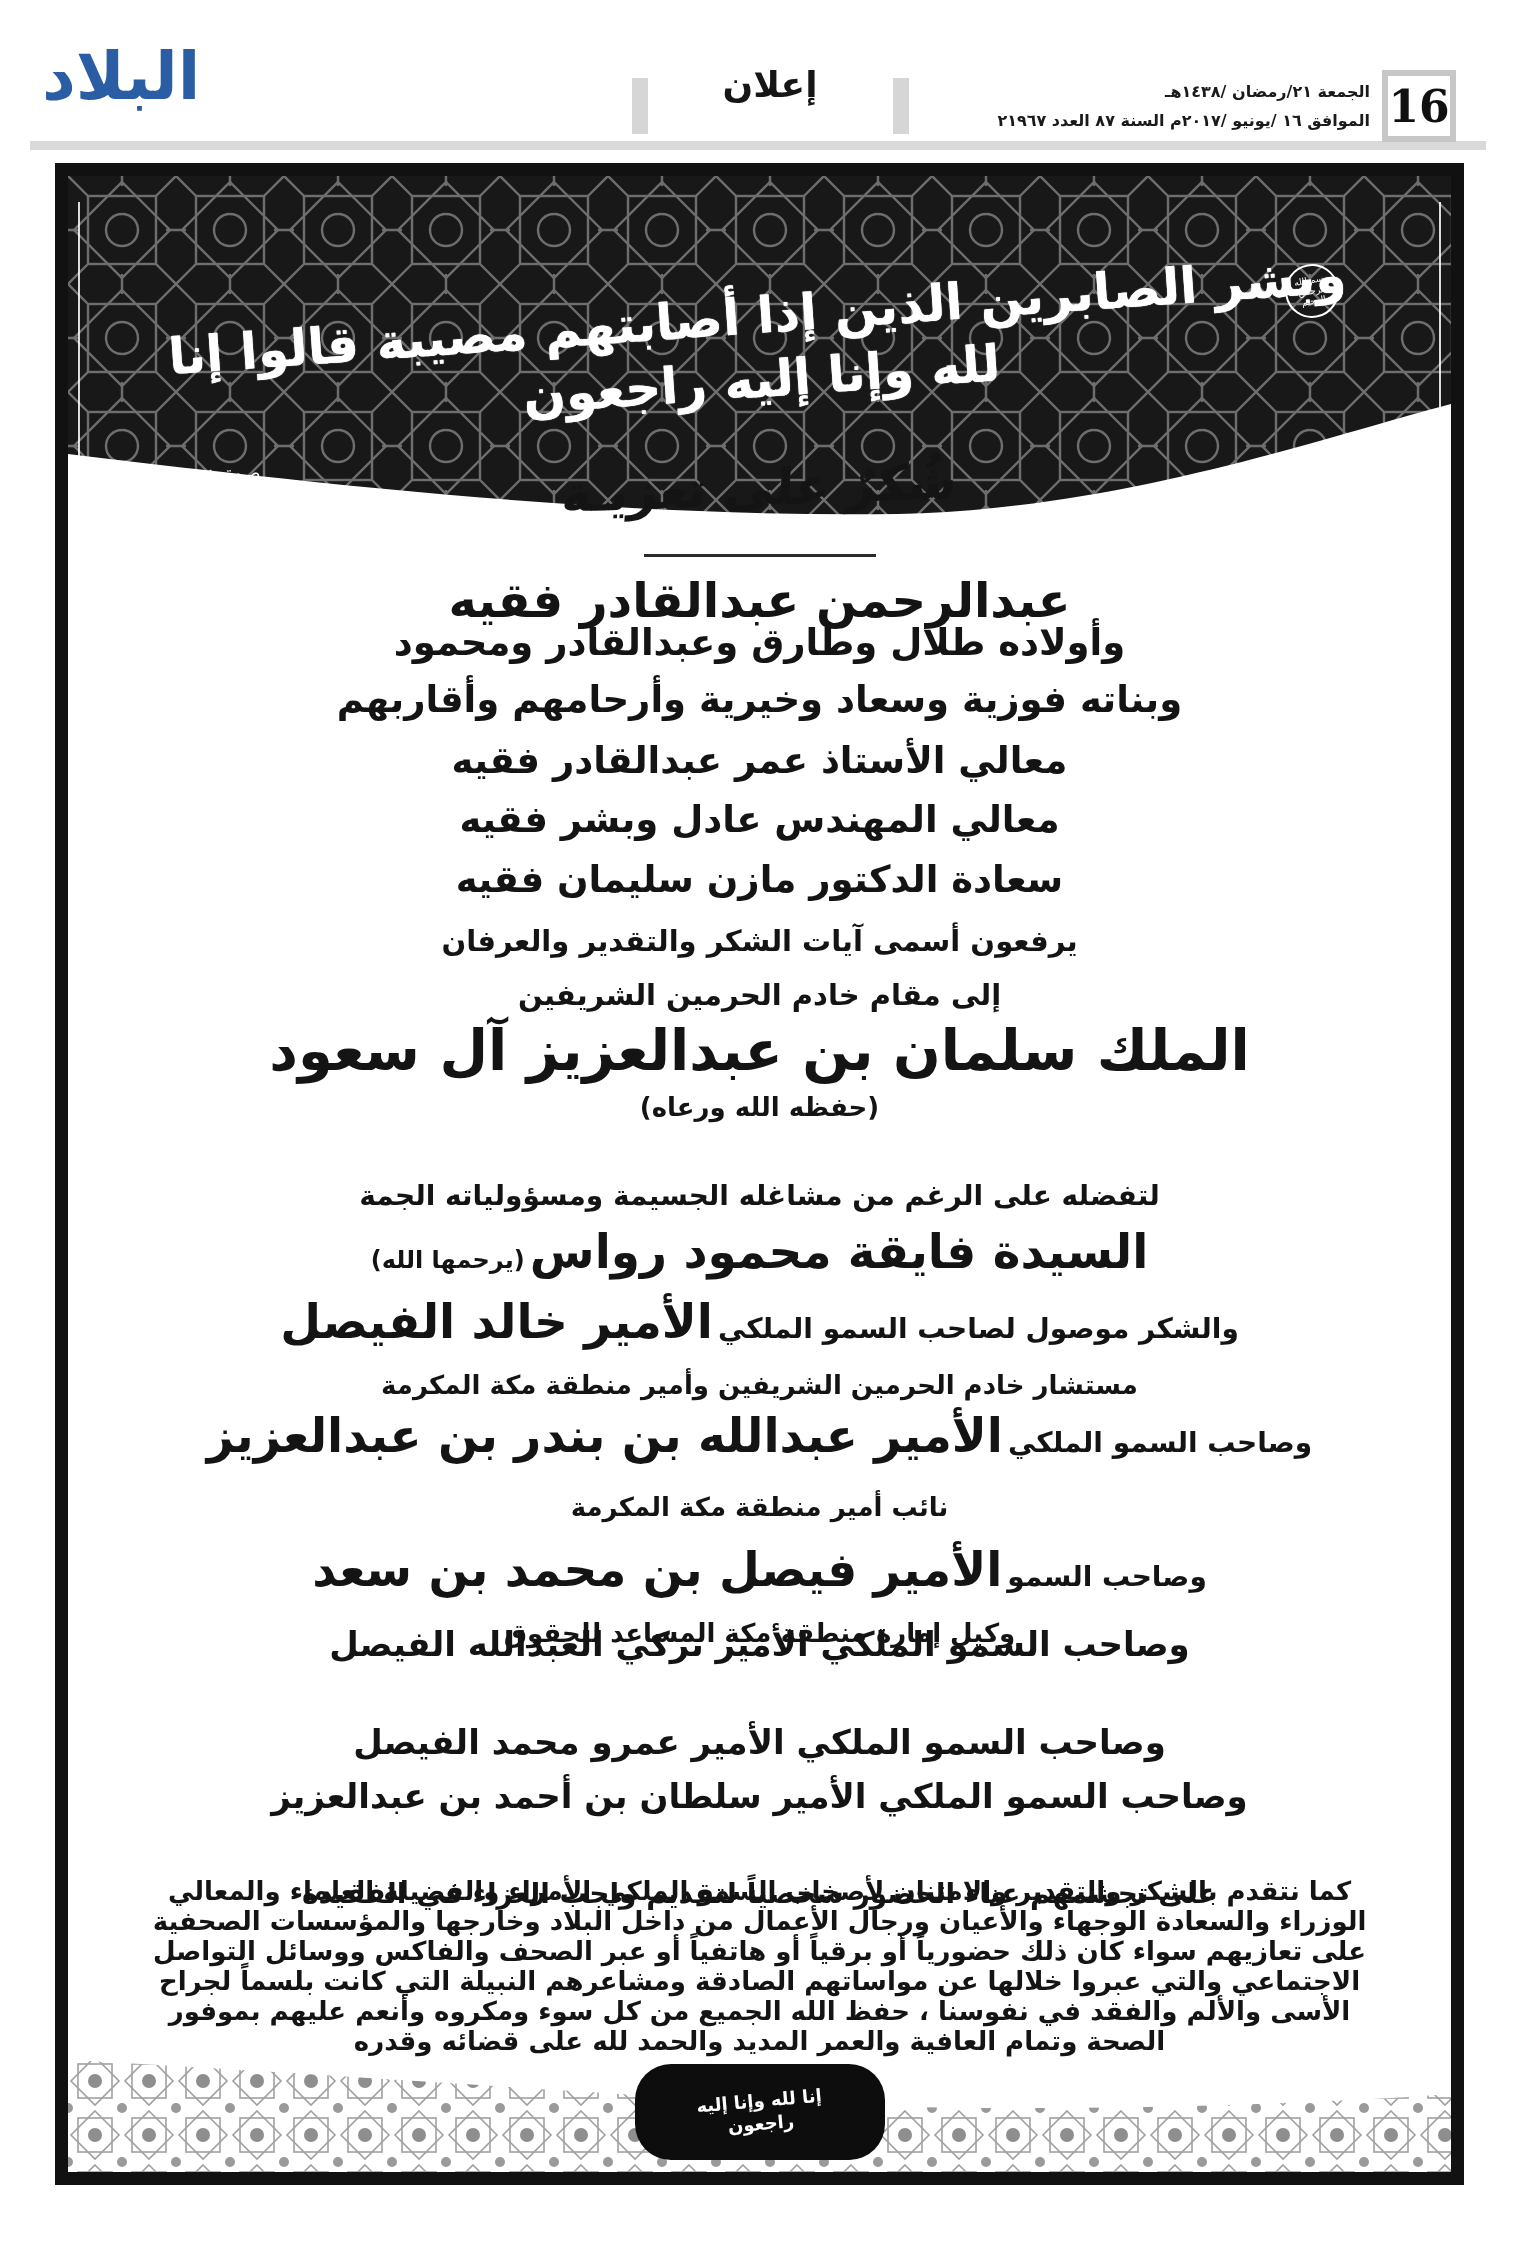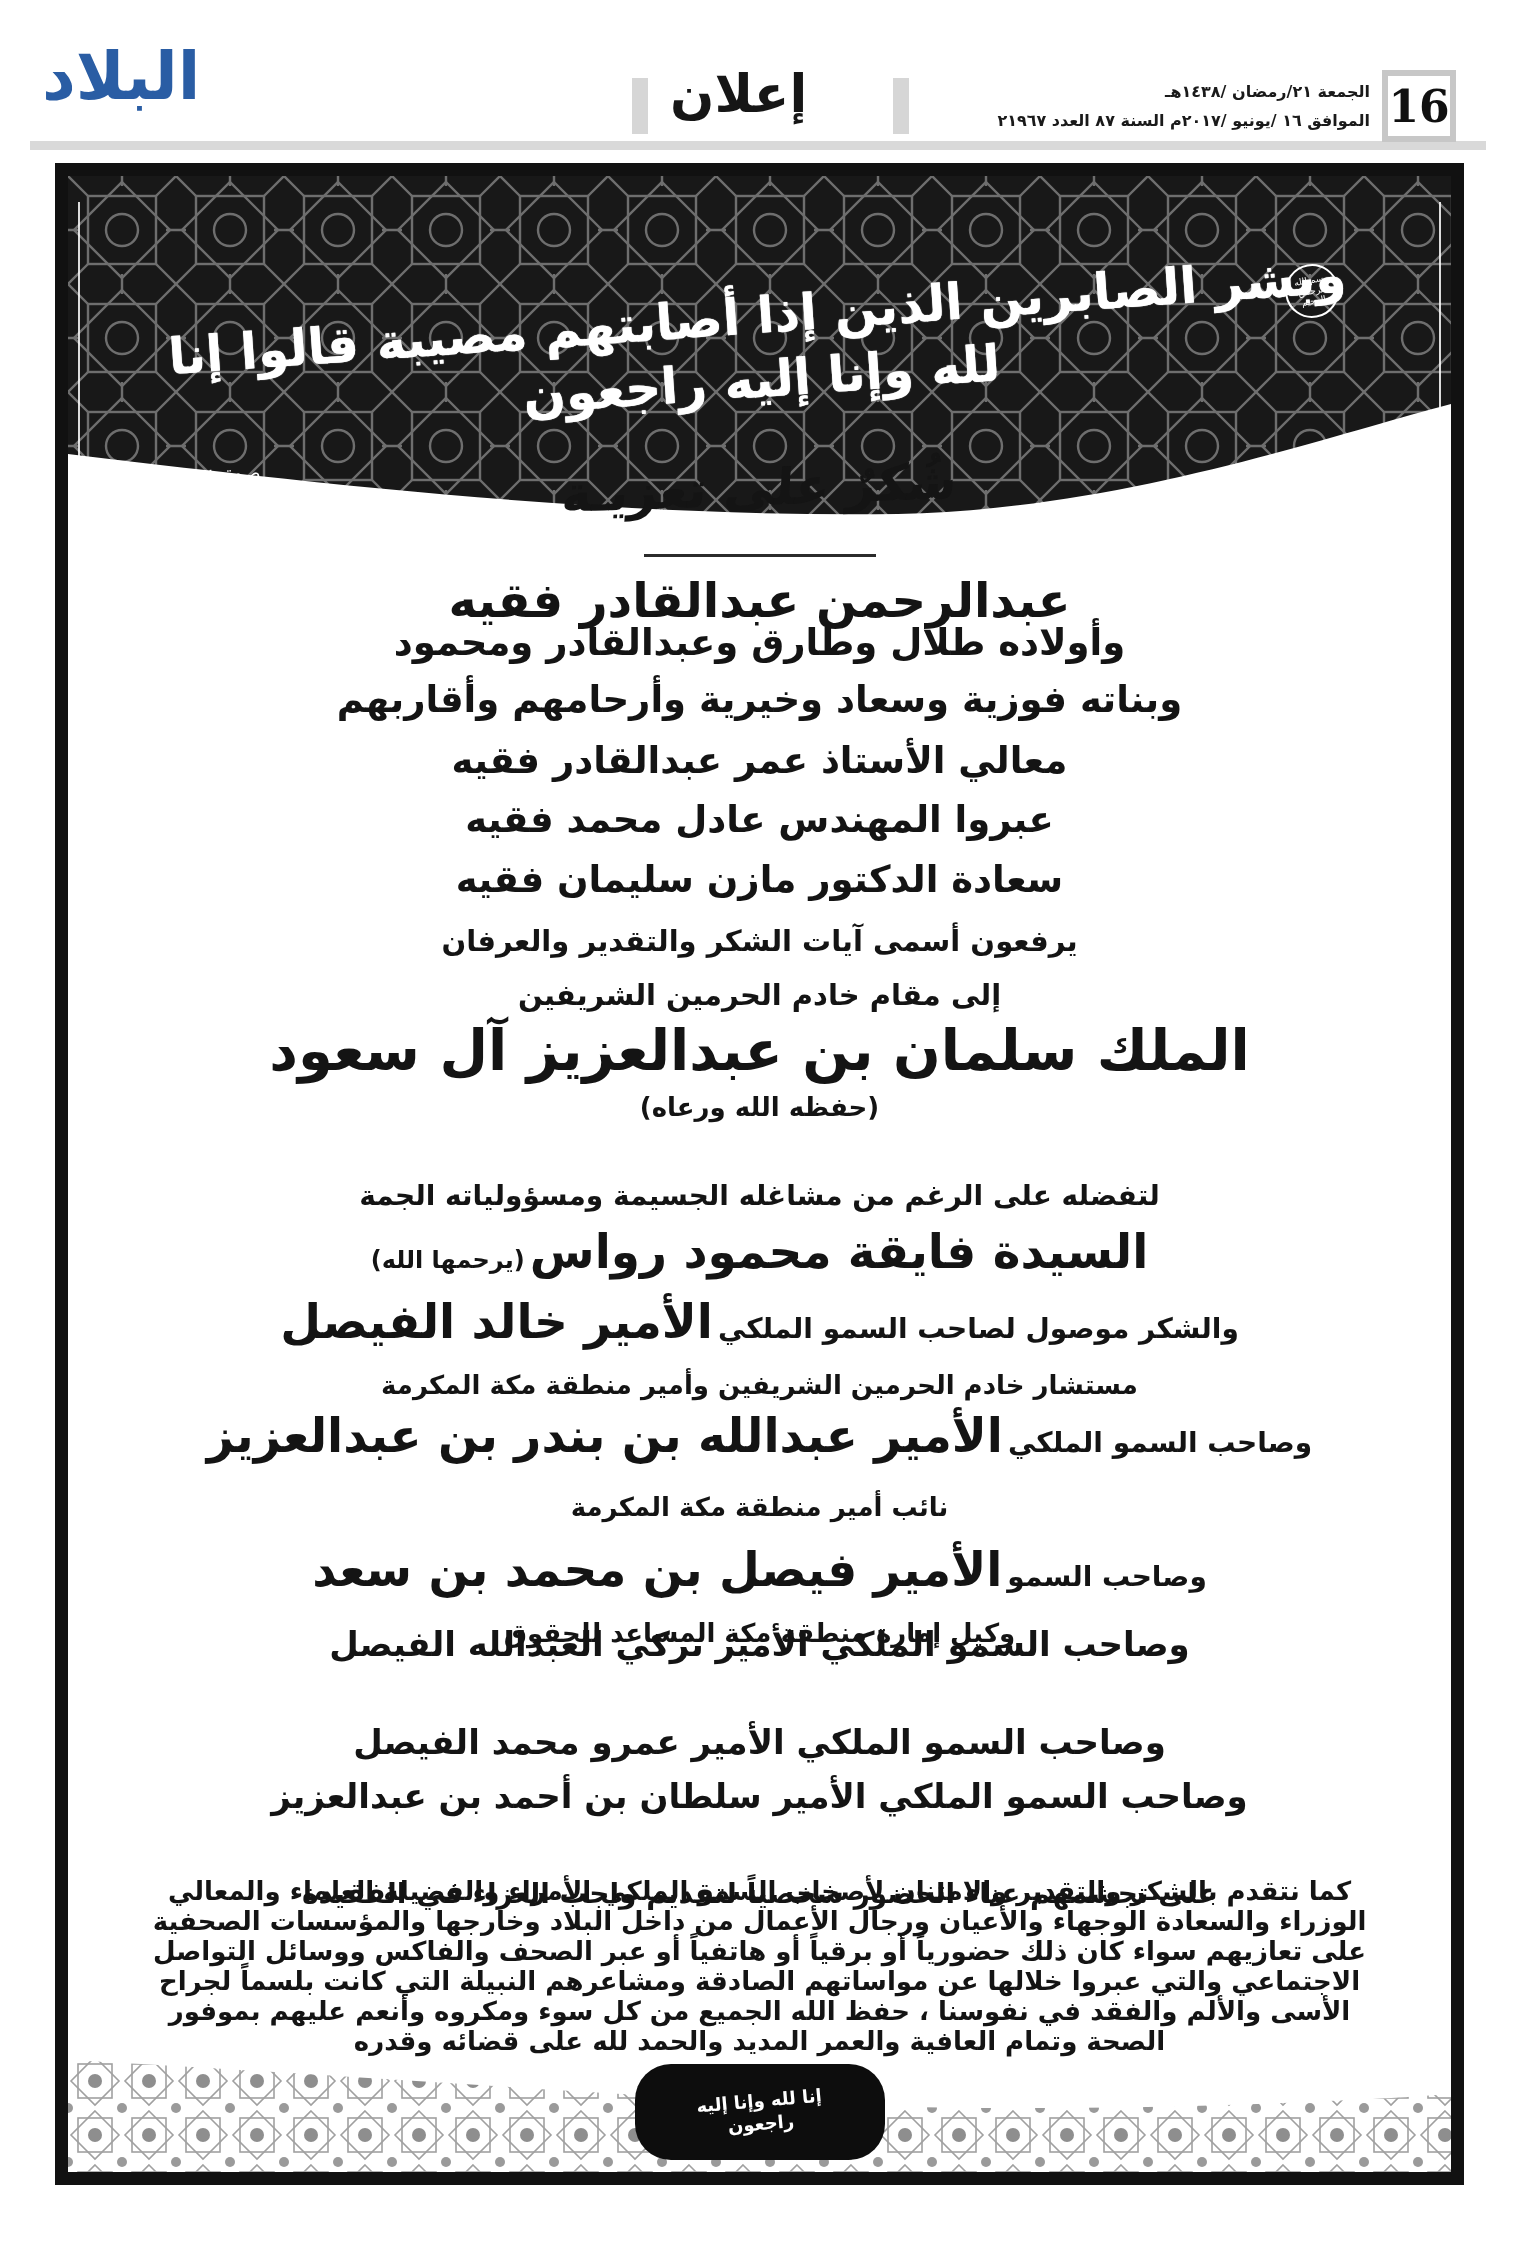--- a/index.html
+++ b/index.html
@@ -3,22 +3,22 @@
 <meta charset="utf-8">
 <style>
   html,body{margin:0;padding:0;background:#ffffff;}
   .page{position:relative;width:1516px;height:2252px;background:#fff;overflow:hidden;
         font-family:"DejaVu Sans",sans-serif;direction:rtl;}
   
   .masthead{position:absolute;top:0;left:0;width:100%;height:160px;direction:ltr;}
   .logo{position:absolute;left:42px;top:44px;font-size:66px;font-weight:bold;
         color:#2a5da4;letter-spacing:-1px;line-height:1;}
   .mast-rule{position:absolute;left:30px;right:30px;top:141px;height:9px;background:#d9d9d9;}
-  .section-label{position:absolute;left:670px;top:64px;width:200px;text-align:left;
-        font-size:52px;font-weight:bold;color:#161616;}
+  .section-label{position:absolute;left:670px;top:64px;width:200px;text-align:center;
+        font-size:36px;font-weight:bold;color:#161616;}
   .mast-bar{position:absolute;top:78px;width:16px;height:56px;background:#d6d6d6;}
   .bar-l{left:632px;} .bar-r{left:893px;}
   .dates{position:absolute;right:146px;top:78px;text-align:right;direction:rtl;
         font-size:16px;font-weight:bold;color:#1a1a1a;line-height:1.8;}
   .pagenum-frame{position:absolute;right:60px;top:70px;background:#c7c7c7;padding:6px;}
   .pagenum{background:#fff;width:62px;height:60px;display:flex;align-items:center;justify-content:center;
         font-family:"DejaVu Serif",serif;font-size:44px;font-weight:bold;color:#101010;}
   
   .ad{position:absolute;left:55px;top:163px;width:1409px;height:2022px;box-sizing:border-box;
       border:13px solid #111;background:#fff;}
@@ -109,21 +109,21 @@
         </svg>
       </div>
 
       <div class="line cal-title" style="top:282px">شُكرٌ على تعزيـة</div>
       <div class="title-rule" style="top:378px"></div>
 
       <div class="line b48" style="top:372px;margin-top:24px">عبدالرحمن عبدالقادر فقيه</div>
       <div class="line b37" style="top:445px">وأولاده طلال وطارق وعبدالقادر ومحمود</div>
       <div class="line b37" style="top:502px">وبناته فوزية وسعاد وخيرية وأرحامهم وأقاربهم</div>
       <div class="line b37" style="top:563px">معالي الأستاذ عمر عبدالقادر فقيه</div>
-      <div class="line b37" style="top:622px">عبروا المهندس عادل محمد فقيه</div>
+      <div class="line b37" style="top:622px">معالي المهندس عادل وبشر فقيه</div>
       <div class="line b37" style="top:682px">سعادة الدكتور مازن سليمان فقيه</div>
 
       <div class="line m29" style="top:748px">يرفعون أسمى آيات الشكر والتقدير والعرفان</div>
       <div class="line m29" style="top:802px">إلى مقام خادم الحرمين الشريفين</div>
       <div class="line b56" style="top:842px">الملك سلمان بن عبدالعزيز آل سعود</div>
       <div class="line s26" style="top:916px">(حفظه الله ورعاه)</div>
       <div class="line s28" style="top:958px">لتفضله على الرغم من مشاغله الجسيمة ومسؤولياته الجمة</div>
 
       <div class="line mix" style="top:1048px">
         <span class="big">السيدة فايقة محمود رواس</span>

